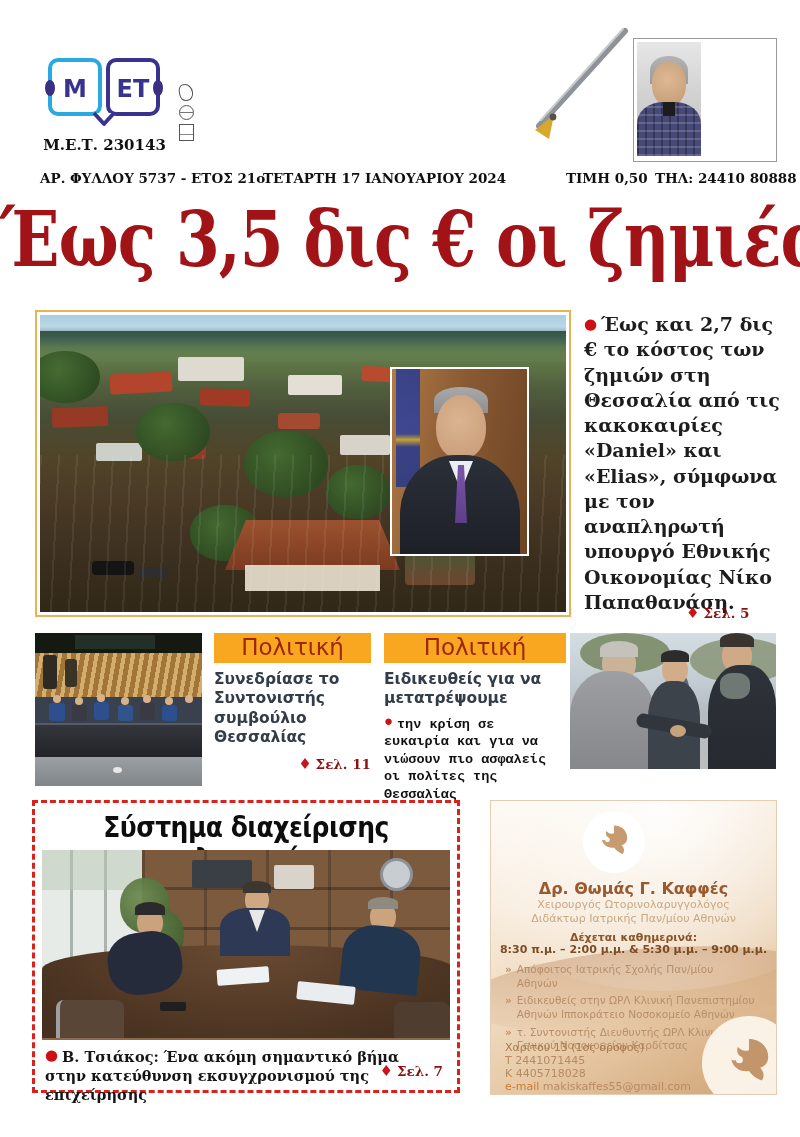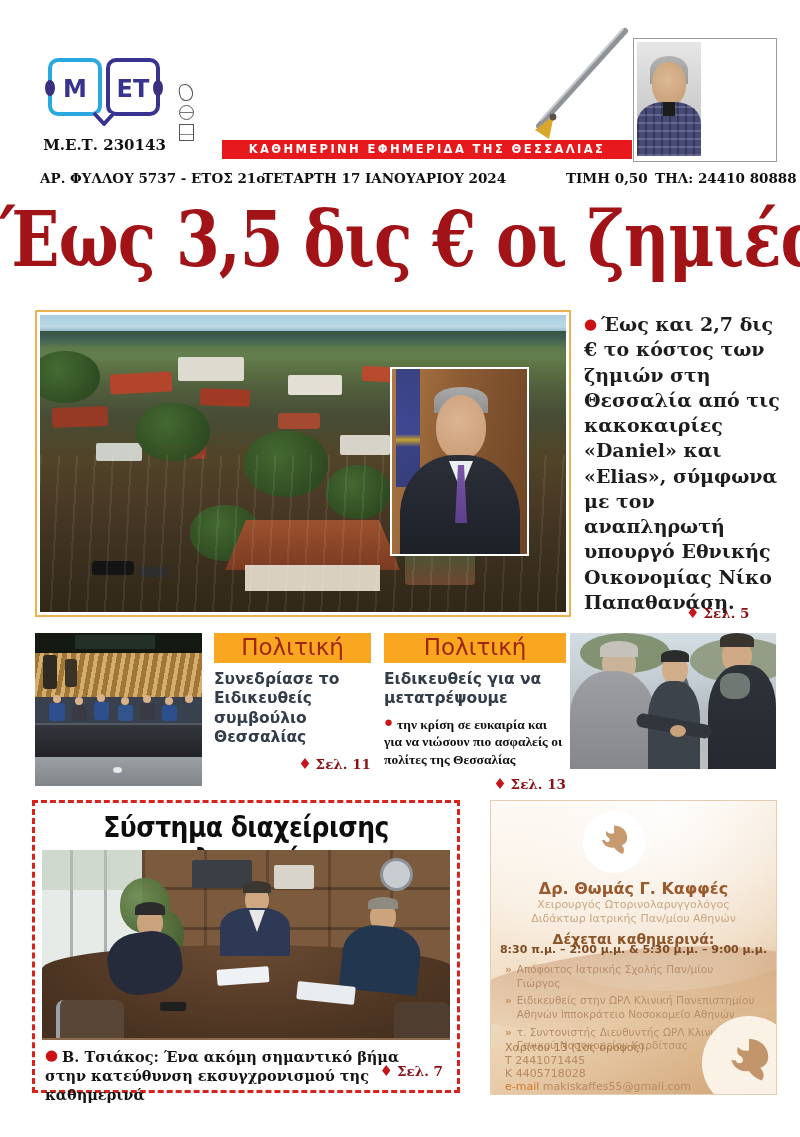--- a/index.html
+++ b/index.html
@@ -62,21 +62,21 @@
 
   
   .council{left:35px;top:633px;width:167px;height:153px;overflow:hidden;position:absolute;background:#6d6f73;}
   .handshake{left:570px;top:633px;width:206px;height:136px;overflow:hidden;position:absolute;
        background:linear-gradient(180deg,#d4dde2 0%,#c2ccd2 35%,#b4bcc1 60%,#bdbebe 100%);}
   .pol{position:absolute;top:633px;}
   .pol1{left:214px;width:157px;} .pol2{left:384px;width:182px;}
   .pol-banner{height:30px;background:#f9a720;color:#9c2610;font-size:23px;text-align:center;
        line-height:29px;font-family:"DejaVu Sans",sans-serif;}
   .pol-head{margin:7px 0 4px;font-size:15.5px;font-weight:bold;color:#323d49;line-height:1.25;}
-  .pol-sub{font-family:Liberation Serif, serif;font-weight:bold;font-size:13.5px;color:#101010;line-height:1.3;}
+  .pol-sub{font-family:Liberation Mono, monospace;font-weight:bold;font-size:13.5px;color:#101010;line-height:1.3;}
   .pol-ref{text-align:right;margin-top:7px;}
 
   
   .telemetry{left:32px;top:800px;width:428px;height:293px;border:3px dashed #d8231d;
        box-sizing:border-box;background:#fff;}
   .tel-title{margin-top:8px;text-align:center;font-size:25px;font-weight:bold;color:#0d0d0d;
        letter-spacing:-0.5px;transform:scaleY(1.12);transform-origin:top center;}
   .signing{position:absolute;left:7px;top:47px;width:408px;height:190px;overflow:hidden;background:#8a6a4a;}
   .tel-caption{position:absolute;left:10px;top:243px;width:356px;font-family:"DejaVu Serif",serif;
        font-weight:bold;font-size:14.5px;color:#151515;line-height:1.32;}
@@ -91,21 +91,21 @@
   .ad-swoosh{position:absolute;left:-30px;top:148px;width:360px;height:80px;border-radius:50%;
       background:linear-gradient(180deg,rgba(186,128,82,0.4),rgba(186,128,82,0));transform:rotate(-5deg);}
   .ad-logo{position:absolute;left:92px;top:10px;width:62px;height:62px;border-radius:50%;background:#fff;
       display:flex;align-items:center;justify-content:center;}
   .ad-logo2{position:absolute;right:-20px;bottom:-16px;width:94px;height:94px;border-radius:50%;background:#fdf6ec;
       display:flex;align-items:center;justify-content:center;opacity:.95;}
   .ad-name{position:absolute;left:0;top:78px;width:100%;text-align:center;color:#9a5a2d;
       font-weight:bold;font-size:16px;}
   .ad-spec{position:absolute;left:0;width:100%;text-align:center;color:#c9a781;font-size:11px;}
   .ad-hours-label{position:absolute;left:0;top:130px;width:100%;text-align:center;color:#8a552a;
-      font-weight:bold;font-size:14px;}
+      font-weight:bold;font-size:11px;}
   .ad-hours{position:absolute;left:0;top:142px;width:100%;text-align:center;color:#7d4c24;
       font-weight:bold;font-size:11px;}
   .ad-creds{position:absolute;left:14px;top:162px;width:250px;}
   .cred{display:flex;margin-bottom:4px;color:#b78f6b;font-size:10.5px;line-height:1.3;}
   .cred-b{color:#c78c5a;margin-right:5px;font-weight:bold;}
   .ad-contact{position:absolute;left:14px;top:240px;color:#b78a63;font-size:11px;line-height:13px;}
   .ad-addr{color:#a87a50;}
   .ad-email-label{color:#d07a2e;}
 </style>
 </head>
@@ -133,21 +133,20 @@
   </div>
 
 
   <svg class="abs pen" width="180" height="120" viewBox="0 0 180 120">
     <line x1="170" y1="5" x2="84" y2="100" stroke="#8f9296" stroke-width="6" stroke-linecap="round"></line>
     <line x1="168" y1="3" x2="86" y2="94" stroke="#c7cbd0" stroke-width="2" stroke-linecap="round"></line>
     <polygon points="80,104 99,89 94,113" fill="#d9a72c"></polygon>
     <circle cx="98" cy="91" r="3.4" fill="#56524a"></circle>
   </svg>
 
-  <div class="abs tagline">ΚΑΘΗΜΕΡΙΝΗ ΕΦΗΜΕΡΙΔΑ ΤΗΣ ΘΕΣΣΑΛΙΑΣ</div>
 
   <div class="abs colbox">
     <div class="colphoto">
       <div class="shape" style="left:13px;top:14px;width:38px;height:28px;border-radius:50% 50% 0 0;background:linear-gradient(#b3b3b3,#9a9a9a);"></div>
       <div class="shape" style="left:15px;top:20px;width:34px;height:44px;border-radius:46%;background:radial-gradient(circle at 45% 40%,#dcb894,#c39a72);"></div>
       <div class="shape" style="left:0;top:60px;width:64px;height:54px;background:#474a78;border-radius:40% 40% 0 0;
            background-image:repeating-linear-gradient(0deg,rgba(255,255,255,0.16) 0 2px,transparent 2px 8px),repeating-linear-gradient(90deg,rgba(0,0,0,0.28) 0 2px,transparent 2px 8px);"></div>
       <div class="shape" style="left:26px;top:60px;width:12px;height:14px;background:#1c1c1c;"></div>
     </div>
   </div>
@@ -223,21 +222,21 @@
     <div class="shape" style="left:83px;top:72px;width:15px;height:16px;background:#31548c;border-radius:3px;"></div>
     <div class="shape" style="left:105px;top:70px;width:15px;height:17px;background:#3a3a44;border-radius:3px;"></div>
     <div class="shape" style="left:127px;top:72px;width:15px;height:16px;background:#2e4f8e;border-radius:3px;"></div>
     <div class="shape" style="left:0;top:90px;right:0;height:34px;background:linear-gradient(#33363c,#202227);border-top:2px solid #565a62;"></div>
     <div class="shape" style="left:0;top:124px;right:0;height:29px;background:linear-gradient(#9aa0a3,#7f8589);"></div>
     <div class="shape" style="left:78px;top:134px;width:9px;height:6px;border-radius:50%;background:#e8e8e8;"></div>
   </div>
 
   <article class="pol pol1">
     <div class="pol-banner">Πολιτική</div>
-    <h3 class="pol-head">Συνεδρίασε το Ειδικευθείς συμβούλιο Θεσσαλίας</h3>
+    <h3 class="pol-head">Συνεδρίασε το Συντονιστής συμβούλιο Θεσσαλίας</h3>
     <div class="ref pol-ref">
       <span class="dia">♦</span><span>Σελ. 11</span>
     </div>
   </article>
 
   <article class="pol pol2">
     <div class="pol-banner">Πολιτική</div>
     <h3 class="pol-head">Ειδικευθείς για να μετατρέψουμε</h3>
     <div class="pol-sub">
       <span class="bullet">●</span><span>την κρίση σε ευκαιρία και για να νιώσουν πιο ασφαλείς οι πολίτες της Θεσσαλίας</span>
@@ -291,21 +290,21 @@
       <div class="shape" style="left:328px;top:52px;width:26px;height:30px;border-radius:48%;background:#cba37c;"></div>
       <div class="shape" style="left:326px;top:47px;width:30px;height:12px;border-radius:50% 50% 0 0;background:#8f8a80;"></div>
       <div class="shape" style="left:300px;top:76px;width:78px;height:66px;background:#23364f;border-radius:42% 42% 0 0;transform:rotate(6deg);"></div>
       <div class="shape" style="left:175px;top:118px;width:52px;height:16px;background:#eef2f5;transform:rotate(-4deg);border-radius:2px;"></div>
       <div class="shape" style="left:255px;top:134px;width:58px;height:18px;background:#e9edf0;transform:rotate(6deg);border-radius:2px;"></div>
       <div class="shape" style="left:118px;top:152px;width:26px;height:9px;background:#1f1f1f;border-radius:2px;"></div>
       <div class="shape" style="left:14px;top:150px;width:64px;height:38px;background:#5a4636;border-radius:8px 8px 0 0;border-left:4px solid #9aa0a4;"></div>
       <div class="shape" style="left:352px;top:152px;width:56px;height:36px;background:#4f3d2f;border-radius:8px 8px 0 0;"></div>
     </div>
     <div class="tel-caption">
-      <span class="bullet">●</span><span>Β. Τσιάκος: Ένα ακόμη σημαντικό βήμα στην κατεύθυνση εκσυγχρονισμού της καθημερινά</span>
+      <span class="bullet">●</span><span>Β. Τσιάκος: Ένα ακόμη σημαντικό βήμα στην κατεύθυνση εκσυγχρονισμού της επιχείρησης</span>
     </div>
     <div class="ref tel-ref">
       <span class="dia">♦</span><span>Σελ. 7</span>
     </div>
   </section>
 
   <aside class="ad">
     <div class="ad-swoosh"></div>
     <div class="ad-logo">
       <svg width="44" height="44" viewBox="0 0 40 40">
@@ -314,21 +313,21 @@
       </svg>
     </div>
     <div class="ad-name">Δρ. Θωμάς Γ. Καφφές</div>
     <div class="ad-spec" style="top:111px;">Διδάκτωρ Ιατρικής Παν/μίου Αθηνών</div>
     <div class="ad-spec" style="top:97px;">Χειρουργός Ωτορινολαρυγγολόγος</div>
     <div class="ad-hours-label">Δέχεται καθημερινά:</div>
     <div class="ad-hours">8:30 π.μ. – 2:00 μ.μ. &amp; 5:30 μ.μ. – 9:00 μ.μ.</div>
     <div class="ad-creds">
       <div class="cred">
         <span class="cred-b">»</span>
-          <span>Απόφοιτος Ιατρικής Σχολής Παν/μίου Γιώργος</span>
+          <span>Απόφοιτος Ιατρικής Σχολής Παν/μίου Αθηνών</span>
       </div>
       <div class="cred">
         <span class="cred-b">»</span>
           <span>Ειδικευθείς στην ΩΡΛ Κλινική Πανεπιστημίου Αθηνών Ιπποκράτειο Νοσοκομείο Αθηνών</span>
       </div>
       <div class="cred">
         <span class="cred-b">»</span>
           <span>τ. Συντονιστής Διευθυντής ΩΡΛ Κλινικής Γενικού Νοσοκομείου Καρδίτσας</span>
       </div>
     </div>

